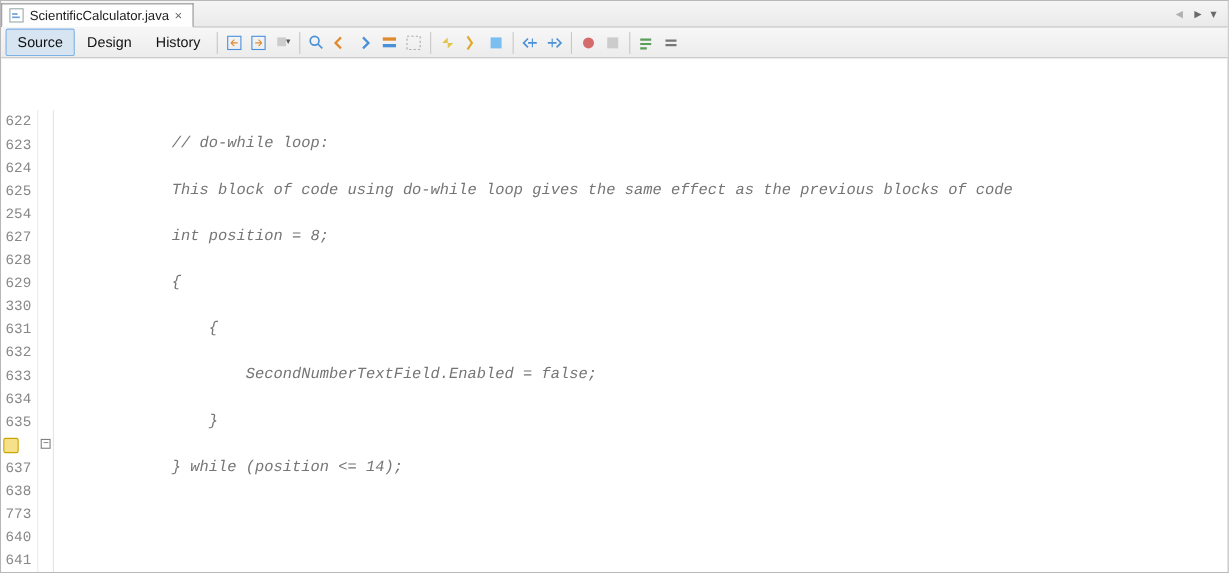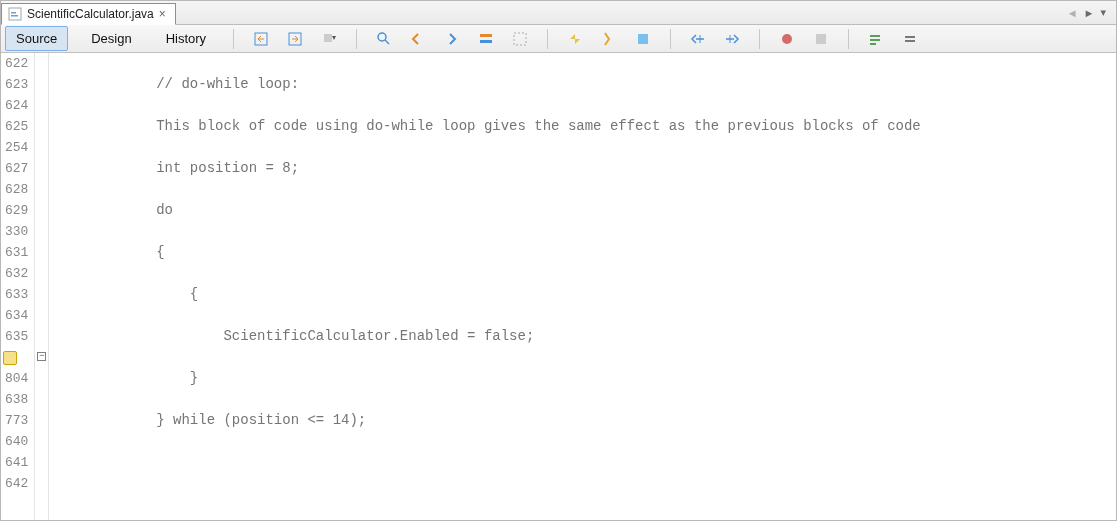--- a/index.html
+++ b/index.html
@@ -57,21 +57,21 @@
     padding-right: 10px;
     color: #b0b0b0;
   }
   .tab-bar .nav-arrows span { font-size: 11px; }
   .toolbar {
     height: 28px;
     background: linear-gradient(#f7f7f7, #ececec);
     border-bottom: 1px solid #c0c0c0;
     display: flex;
     align-items: center;
-    gap: 12px;
+    gap: 0;
     padding-left: 4px;
   }
   .toolbar .tab-btn {
     padding: 4px 10px;
     font-size: 13px;
     color: #111;
     cursor: pointer;
     border: 1px solid transparent;
   }
   .toolbar .tab-btn.selected {
@@ -91,20 +91,21 @@
     margin: 0 1px;
     cursor: pointer;
   }
   .editor {
     flex: 1;
     display: flex;
     font-family: Consolas, "Courier New", monospace;
     font-size: 14px;
     line-height: 21px;
     overflow: hidden;
+    margin-top: 47px;
   }
   .gutter {
     background: #fff;
     border-right: 1px solid #e4e4e4;
     text-align: right;
     color: #888;
     padding: 0 6px 0 4px;
     user-select: none;
     position: relative;
   }
@@ -146,20 +147,21 @@
   }
   .code {
     flex: 1;
     white-space: pre;
     position: relative;
     overflow: hidden;
   }
   .code .line {
     height: 21px;
     padding-left: 6px;
+    font-style: italic;
   }
   .c-comment { color: #757575; }
   svg { display: block; }
 </style>
 </head>
 <body>
 
 <div class="tab-bar">
   <div class="file-tab">
     <span class="icon">
@@ -296,38 +298,37 @@
     <div class="ln">627</div>
     <div class="ln">628</div>
     <div class="ln">629</div>
     <div class="ln">330</div>
     <div class="ln">631</div>
     <div class="ln">632</div>
     <div class="ln">633</div>
     <div class="ln">634</div>
     <div class="ln">635</div>
     <div class="ln marker"></div>
-    <div class="ln">804</div>
+    <div class="ln">637</div>
     <div class="ln">638</div>
     <div class="ln">773</div>
     <div class="ln">640</div>
     <div class="ln">641</div>
     <div class="ln">642</div>
   </div>
   <div class="fold-gutter">
     <div class="fold" style="top:299px">−</div>
   </div>
   <div class="code">
 <div class="line"><span class="c-comment">            // do-while loop:</span></div>
 <div class="line"><span class="c-comment">            This block of code using do-while loop gives the same effect as the previous blocks of code</span></div>
 <div class="line"><span class="c-comment">            int position = 8;</span></div>
-<div class="line"><span class="c-comment">            do</span></div>
 <div class="line"><span class="c-comment">            {</span></div>
 <div class="line"><span class="c-comment">                {</span></div>
-<div class="line"><span class="c-comment">                    ScientificCalculator.Enabled = false;</span></div>
+<div class="line"><span class="c-comment">                    SecondNumberTextField.Enabled = false;</span></div>
 <div class="line"><span class="c-comment">                }</span></div>
 <div class="line"><span class="c-comment">            } while (position &lt;= 14);</span></div>
 
 
 
 
 
 
 
 

